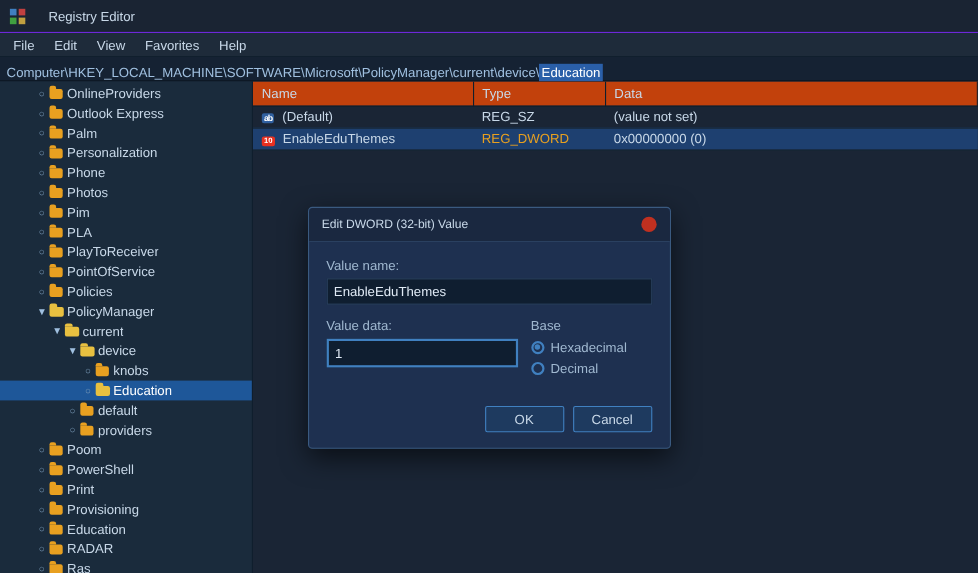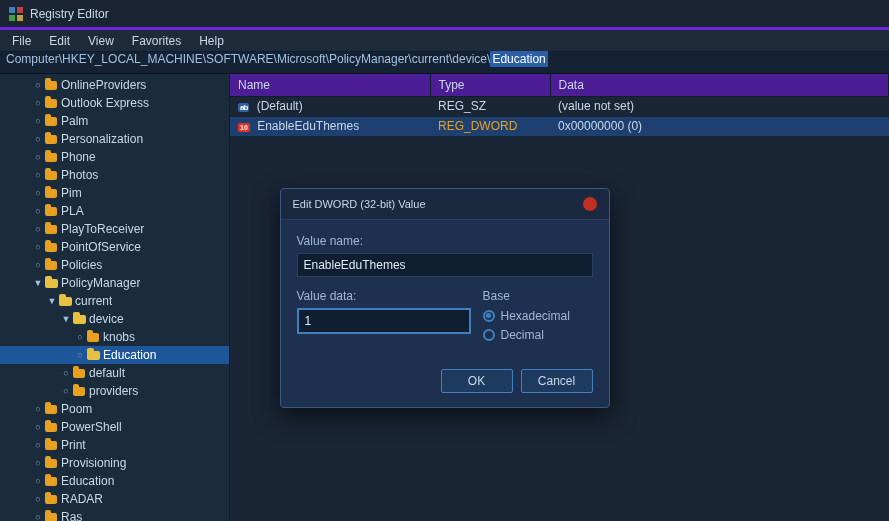--- a/index.html
+++ b/index.html
@@ -13,22 +13,22 @@
       overflow: hidden;
     }
 
     
     .title-bar {
       height: 30px;
       background: #1a2433;
       display: flex;
       align-items: center;
       padding: 0 8px;
-      gap: 6px;
-      border-bottom: 3px solid #6d28d9;
+      gap: 20px;
+      border-bottom: 1px solid #6d28d9;
     }
     .title-bar-icon {
       width: 16px;
       height: 16px;
       display: flex;
       align-items: center;
       justify-content: center;
     }
     .title-bar-title {
       color: #c8d8e8;
@@ -50,21 +50,21 @@
       color: #c8d8e8;
       cursor: pointer;
       font-size: 12px;
     }
 
     
     .address-bar {
       height: 22px;
       background: #152233;
       display: flex;
-      align-items: flex-start;
+      align-items: flex-end;
       padding: 0 6px;
       border-bottom: 1px solid #0a1520;
     }
     .address-text {
       color: #e0eaf5;
       font-size: 12px;
     }
     .address-highlight {
       background: #2a5fa8;
       color: #fff;
@@ -172,21 +172,21 @@
       background: #1a2535;
       overflow: hidden;
     }
 
     
     .values-table {
       width: 100%;
       border-collapse: collapse;
     }
     .values-table thead tr {
-      background: #4c1d95;
+      background: #c2410c;
       height: 22px;
     }
     .values-table th {
       text-align: left;
       padding: 2px 8px;
       border-right: 1px solid #0f1e2d;
       border-bottom: 1px solid #0f1e2d;
       font-weight: normal;
       color: #c8d8e8;
       font-size: 12px;

